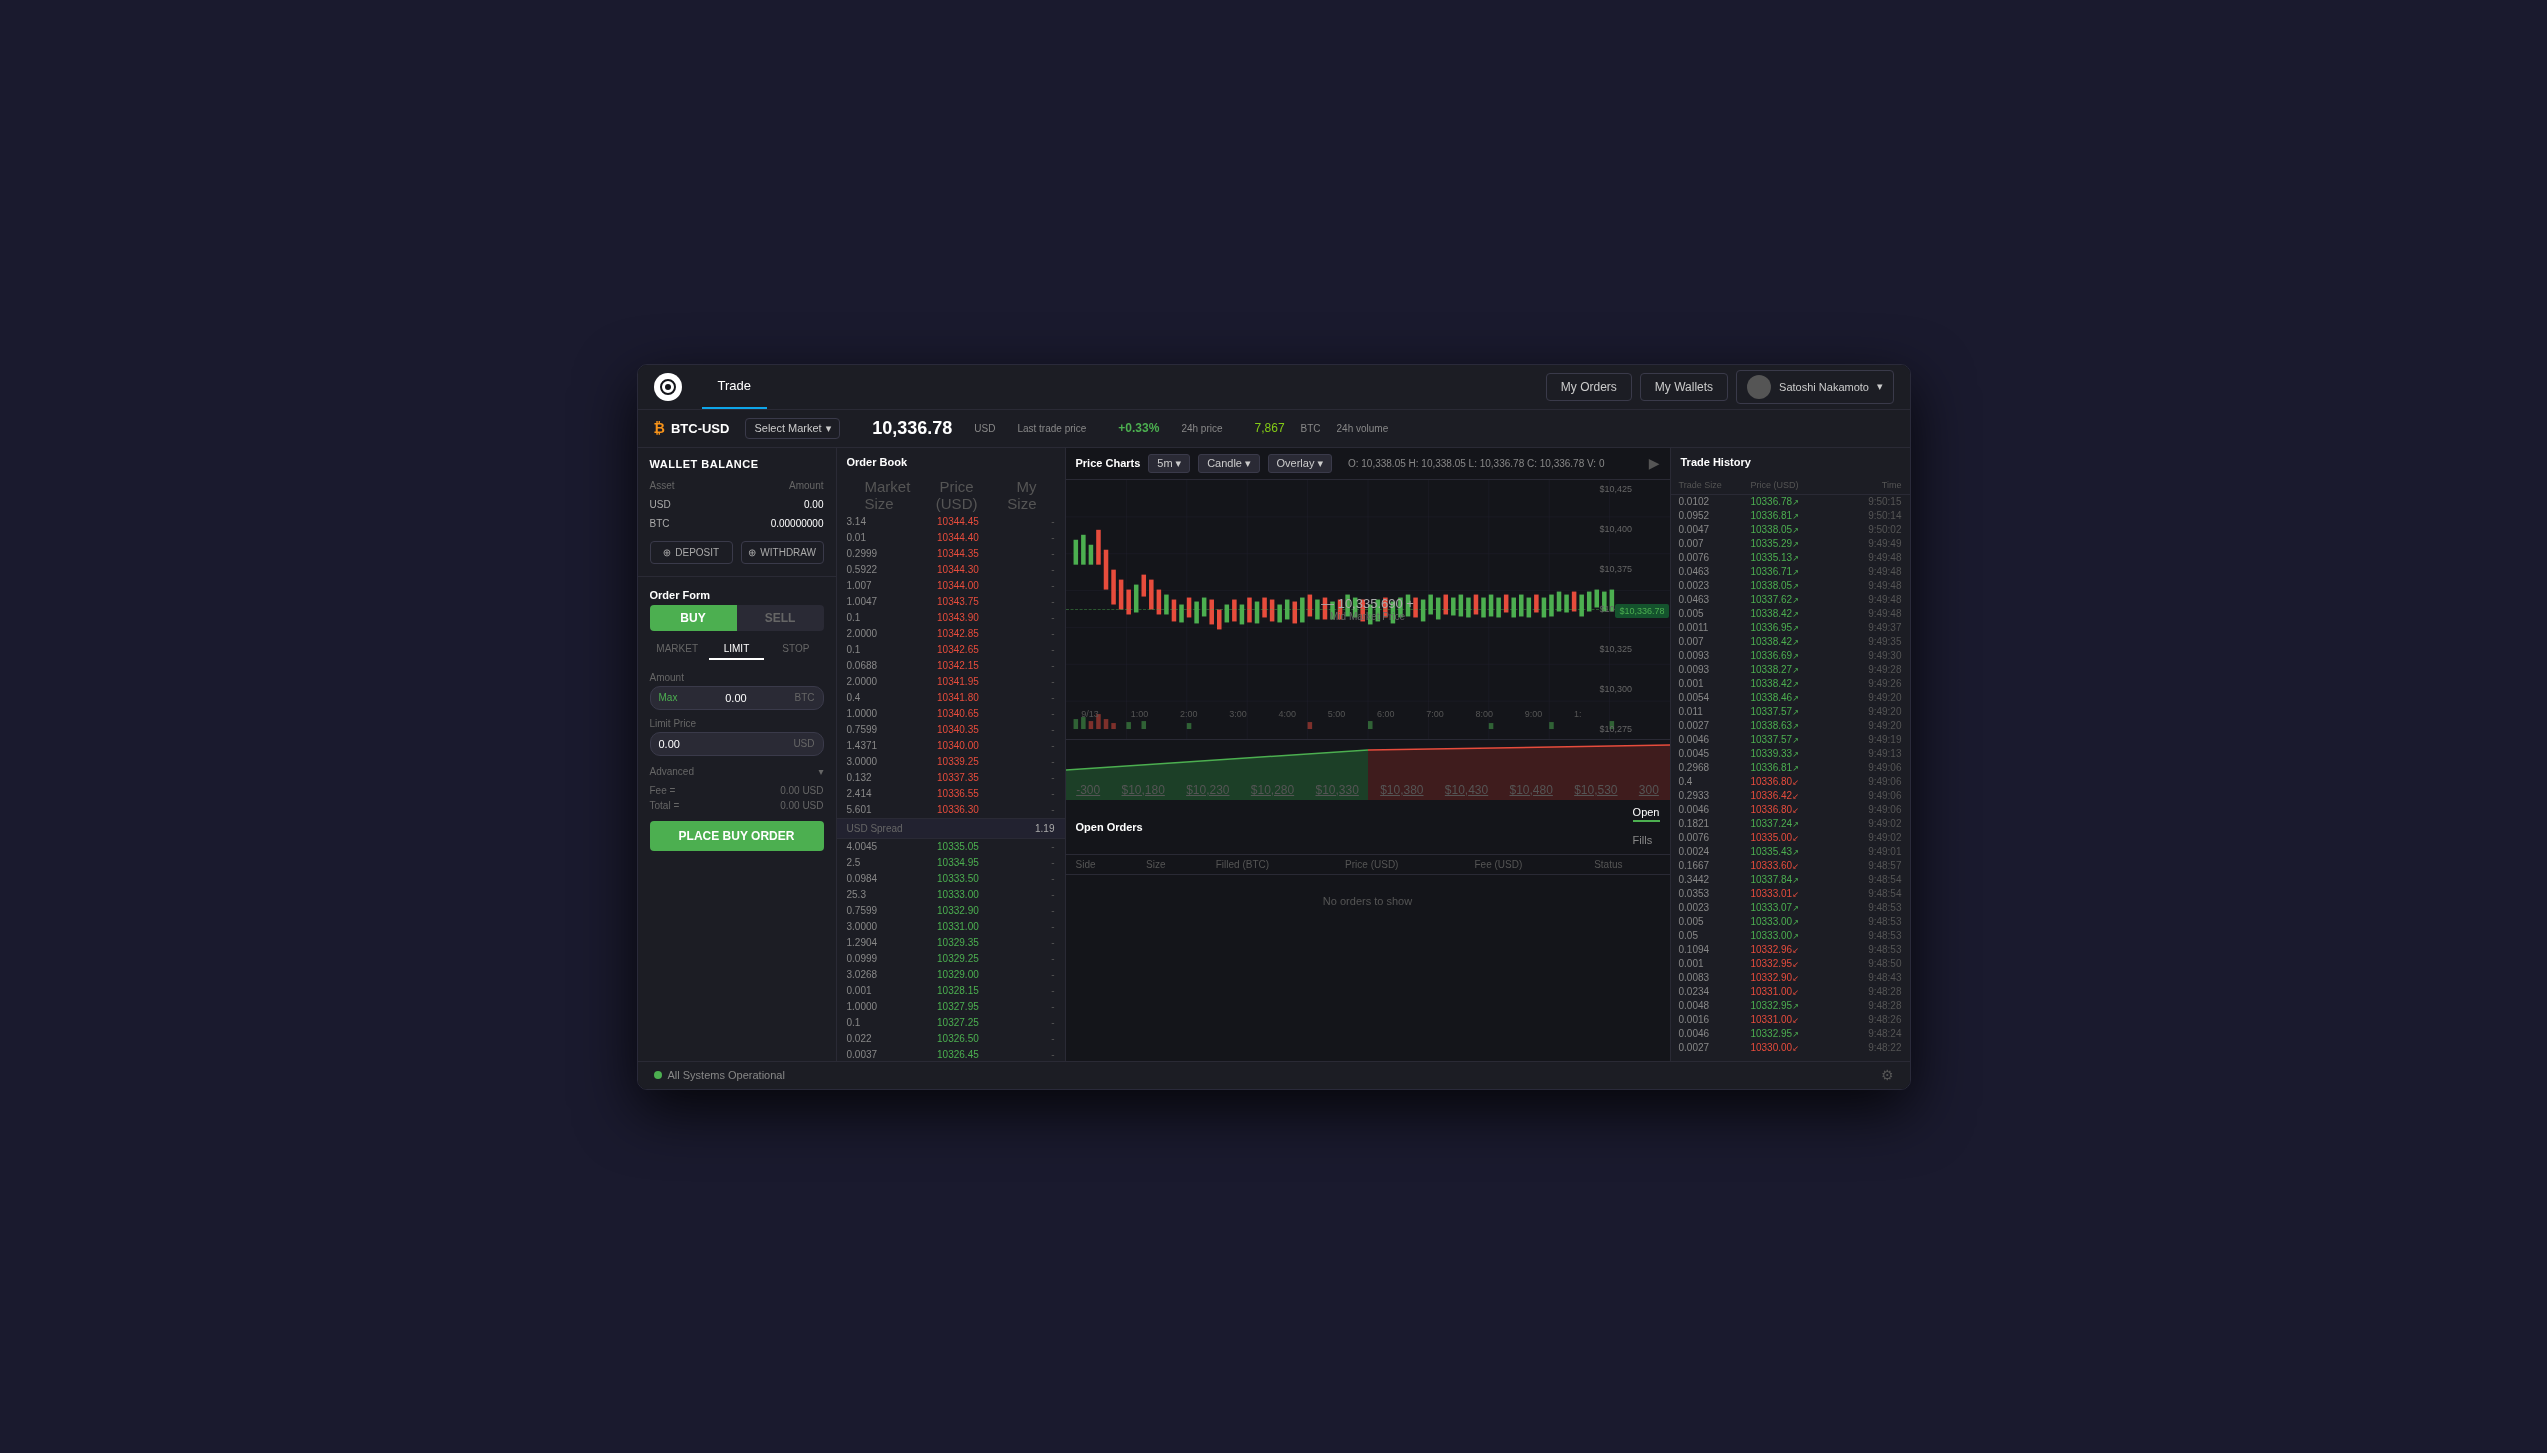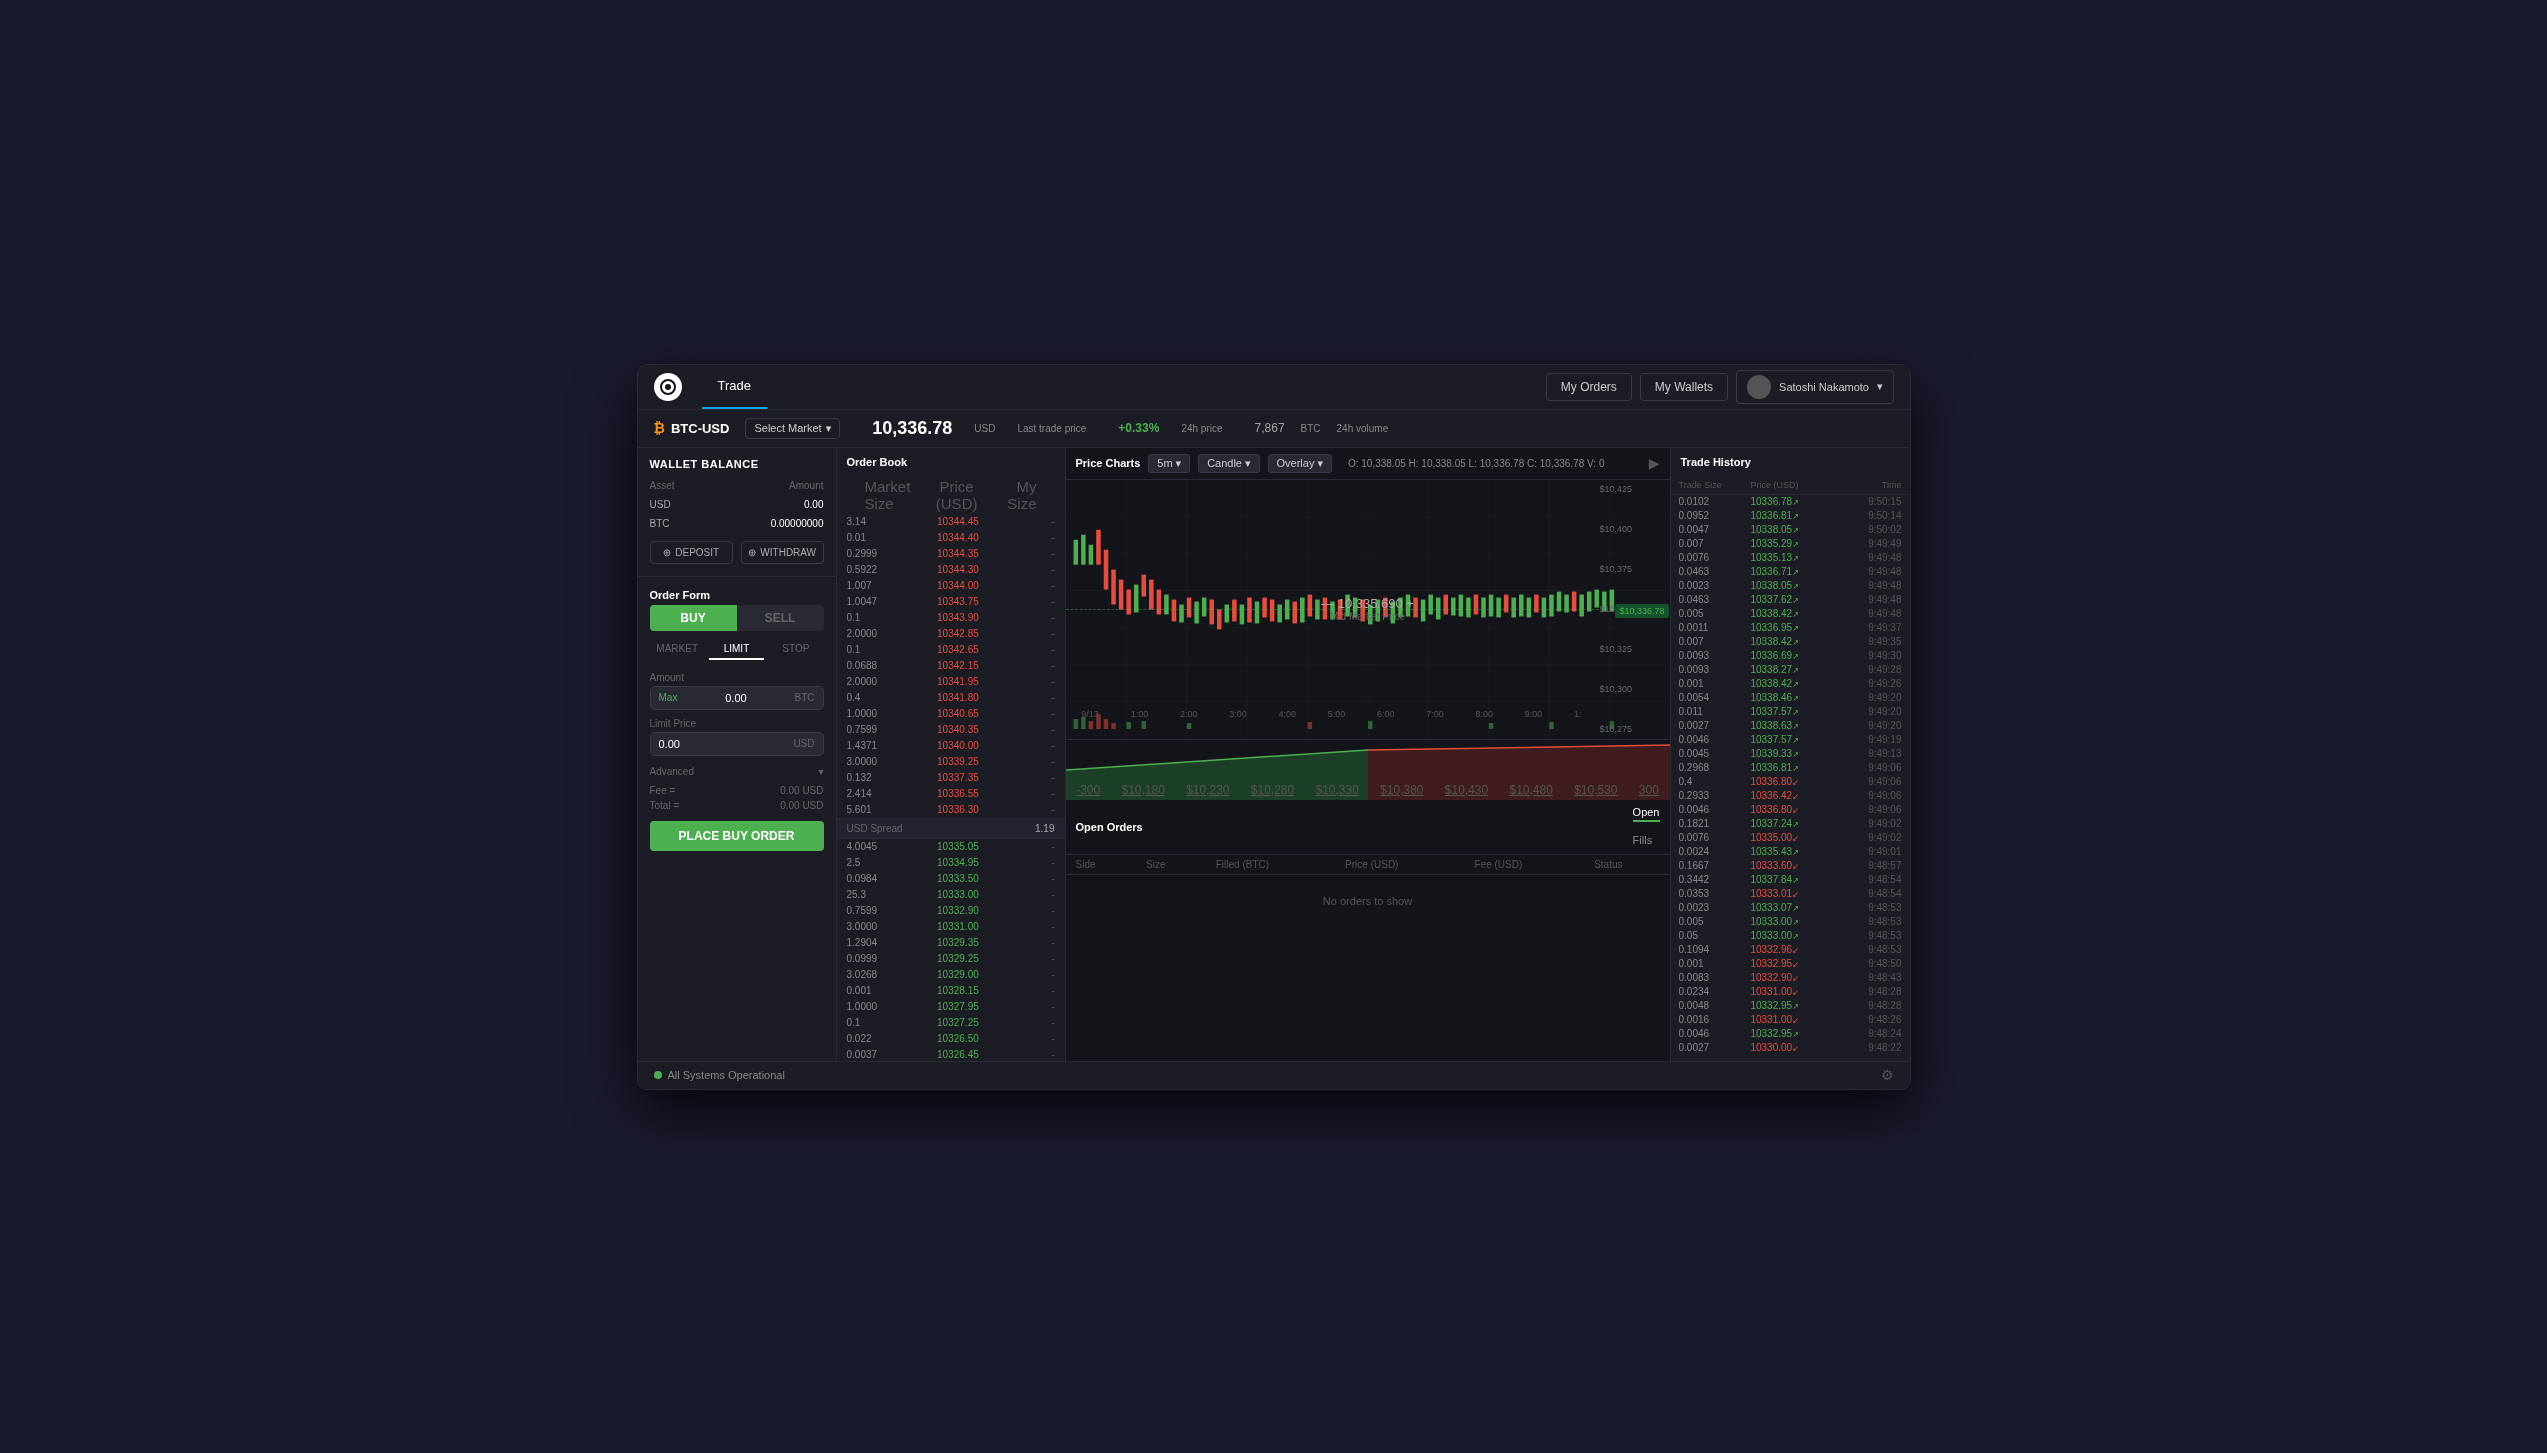--- a/index.html
+++ b/index.html
@@ -125,21 +125,21 @@
       margin-left: 16px;
     }
     .price-label {
       font-size: 10px; color: #888; margin-left: 6px;
     }
     .price-change-pos {
       color: #4caf50; font-size: 12px; font-weight: 600;
       margin-left: 16px;
     }
     .volume-info {
-      font-size: 12px; color: #a3a3a3; margin-left: 16px;
+      font-size: 12px; color: #84cc16; margin-left: 16px;
     }
     .volume-label { color: #888; font-size: 10px; }
     
     .left-panel {
       width: 199px;
       background: #1c1d24;
       border-right: 1px solid #2a2a35;
       display: flex;
       flex-direction: column;
       flex-shrink: 0;
@@ -215,21 +215,21 @@
       color: #fff;
       border-bottom: 2px solid #fff;
     }
     .form-group { padding: 4px 12px; }
     .form-label { font-size: 10px; color: #666; margin-bottom: 3px; }
     .form-input-inner {
       display: flex; align-items: center; justify-content: space-between;
       width: 100%;
       background: #2a2a35;
       border: 1px solid #3a3a4a;
-      border-radius: 5px;
+      border-radius: 10px;
       padding: 5px 8px;
       color: #fff; font-size: 11px;
     }
     .form-input-label { color: #4caf50; font-size: 10px; }
     .form-unit { color: #666; font-size: 10px; }
     .advanced-toggle {
       display: flex; align-items: center; justify-content: space-between;
       padding: 6px 12px;
       color: #666; font-size: 10px;
       cursor: pointer;

